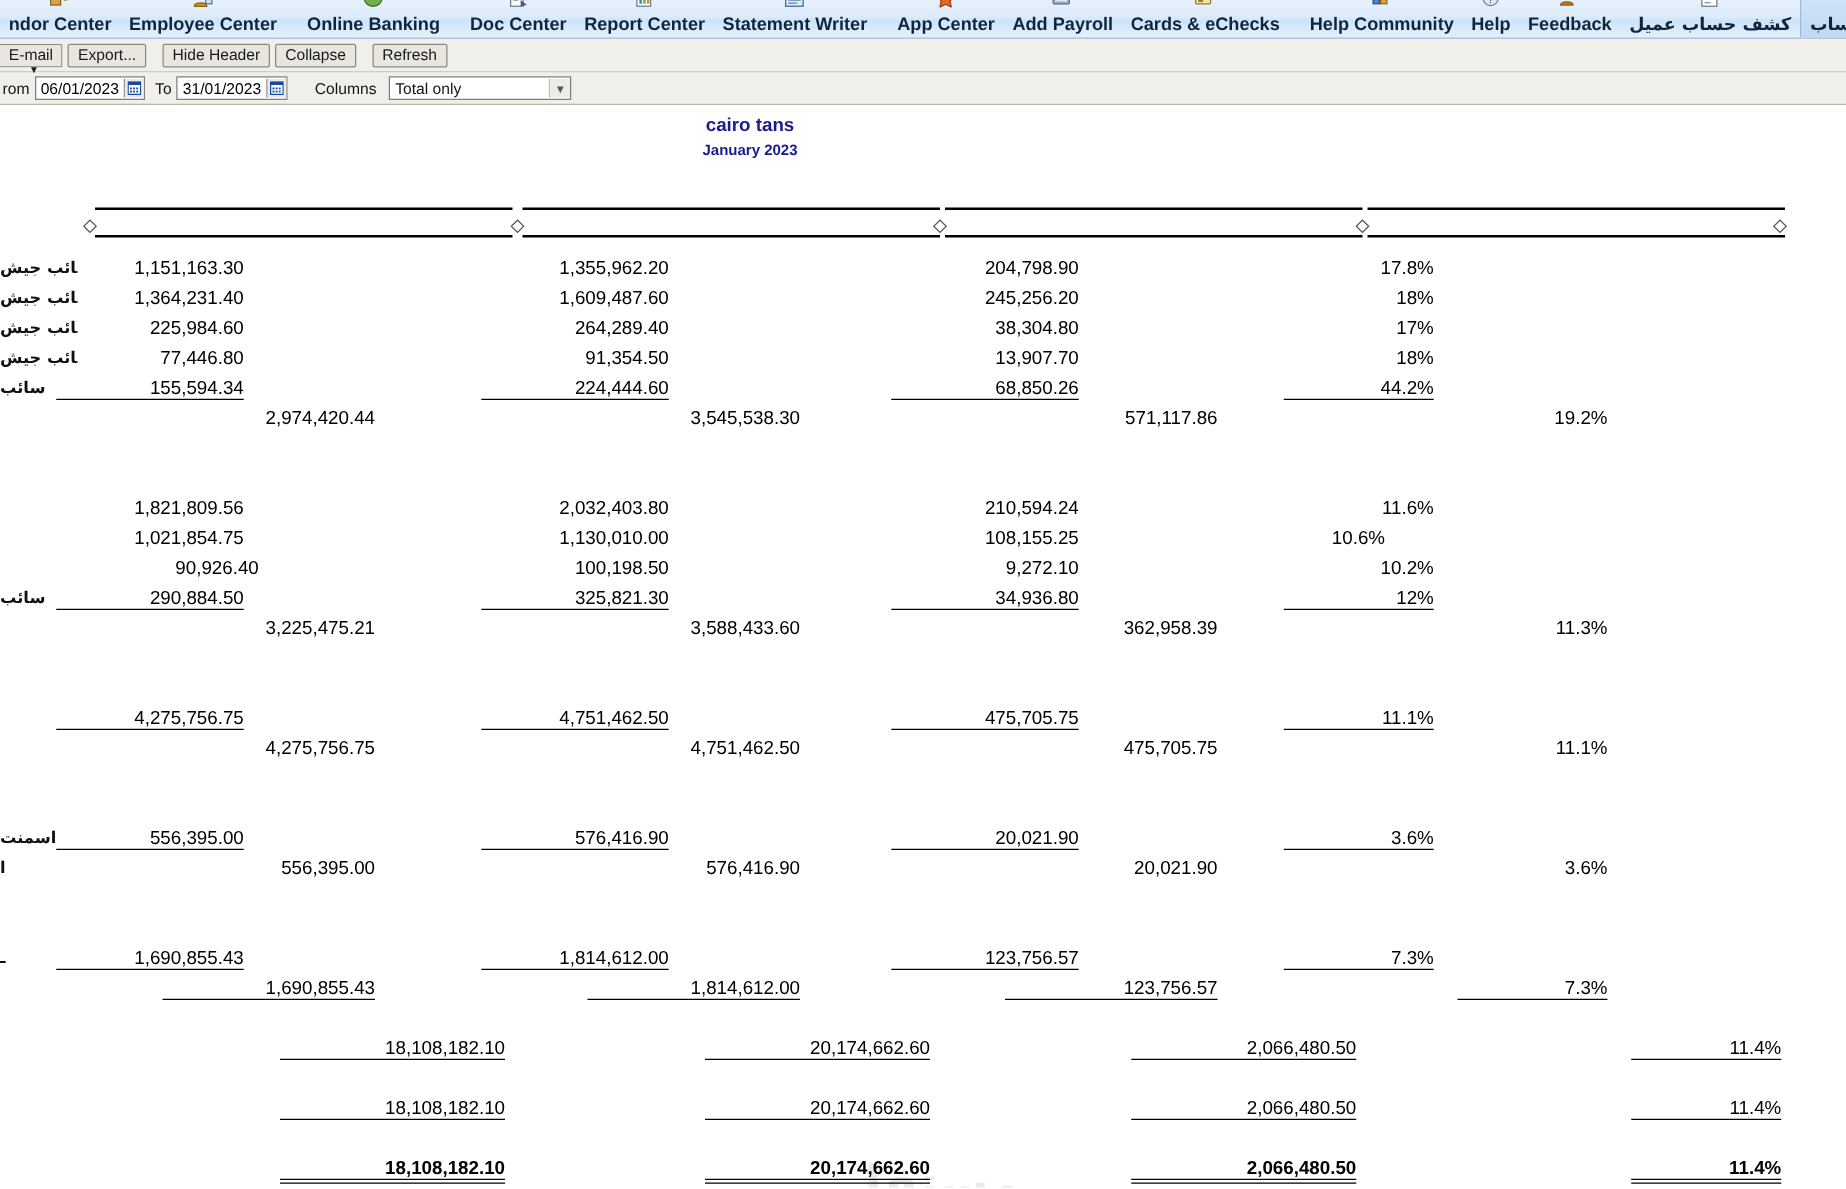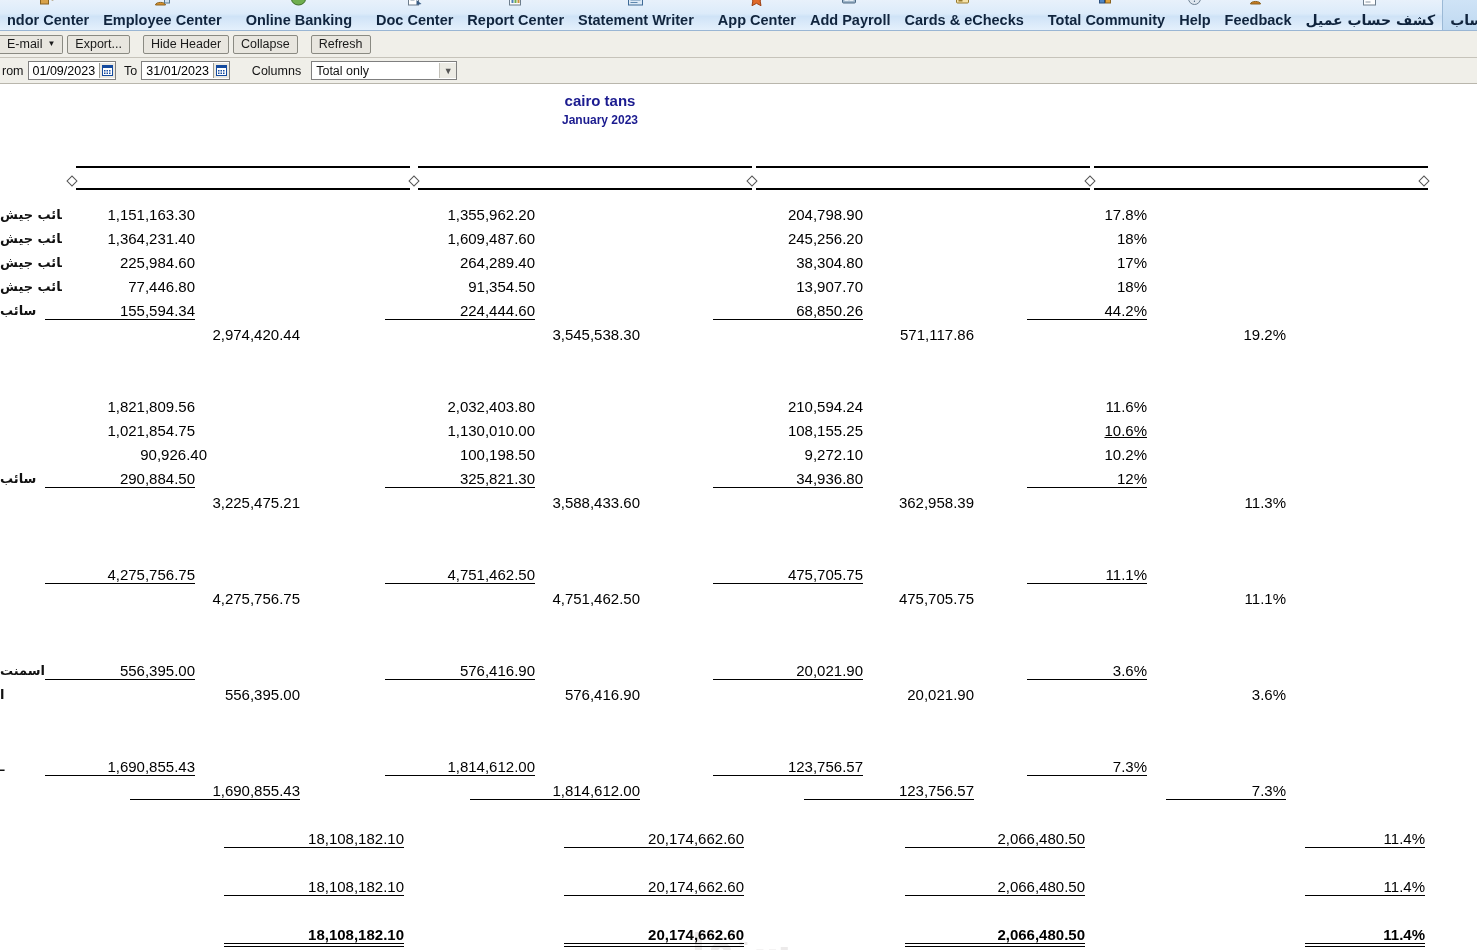--- a/index.html
+++ b/index.html
@@ -53,20 +53,21 @@
   }
   .tbtn{
     height:17px;line-height:16px;
     background:#e8e6df;
     border:1px solid #8a8a82;
     border-radius:2px;
     font-size:12.5px;color:#1a1a1a;
     padding:0 7px;margin-right:4px;
     display:inline-flex;align-items:center;
     cursor:default;
+    flex-direction:column;
   }
   .tbtn .caret{font-size:8px;margin-left:5px;line-height:8px;}
   .tgap{width:9px;display:inline-block;}
   .tbtn.clip-left{border-left:none;border-radius:0 2px 2px 0;margin-left:0;}
 
   
   .filterbar{
     height:25px;
     background:#f0efe9;
     border-bottom:1px solid #b9b6ac;
@@ -241,21 +242,21 @@
           <rect x="3" y="9" width="4" height="1.5" fill="#97792c"></rect>
         </svg></span>
       <span class="ib-lbl">Cards &amp; eChecks</span>
     </div>
     <div class="ib-sep"></div>
     <div class="ib-item">
       <span class="ib-ico"><svg width="17" height="15" viewBox="0 0 17 15">
           <rect x="2" y="2" width="5" height="10" fill="#4f86c6" stroke="#2b4f7d"></rect>
           <rect x="8" y="4" width="5" height="8" fill="#e0a23c" stroke="#8a6320"></rect>
         </svg></span>
-      <span class="ib-lbl">Total Community</span>
+      <span class="ib-lbl">Help Community</span>
     </div>
     <div class="ib-item">
       <span class="ib-ico"><svg width="17" height="15" viewBox="0 0 17 15">
           <circle cx="8" cy="7.5" r="6" fill="#dfe7ef" stroke="#6b7f92"></circle>
           <text x="8" y="11" font-size="9" text-anchor="middle" fill="#36536f" font-family="Liberation Sans">?</text>
         </svg></span>
       <span class="ib-lbl">Help</span>
     </div>
     <div class="ib-item">
       <span class="ib-ico"><svg width="17" height="15" viewBox="0 0 17 15">
@@ -300,21 +301,21 @@
   </div>
   <span class="tgap"></span>
   <div class="tbtn">
     <span>Refresh</span>
   </div>
 </div>
 
 <div class="filterbar">
   <span class="fb-lbl">rom</span>
   <span class="dtbox">
-    <span class="dtv">01/09/2023</span>
+    <span class="dtv">06/01/2023</span>
     <span class="calico">
       <svg width="11" height="11" viewBox="0 0 11 11">
           <rect x="0.5" y="0.5" width="10" height="10" fill="#fff" stroke="#144a9e"></rect>
           <rect x="0.5" y="0.5" width="10" height="2.5" fill="#144a9e"></rect>
           <g fill="#144a9e">
             <rect x="2" y="5" width="1.5" height="1.5"></rect>
             <rect x="4.5" y="5" width="1.5" height="1.5"></rect>
             <rect x="7" y="5" width="1.5" height="1.5"></rect>
             <rect x="2" y="7.5" width="1.5" height="1.5"></rect>
             <rect x="4.5" y="7.5" width="1.5" height="1.5"></rect>
@@ -435,21 +436,21 @@
       <div class="row" style="top: 310px;">
         <div class="cell" style="left: 45px; width: 150px;">1,821,809.56</div>
         <div class="cell" style="left: 385px; width: 150px;">2,032,403.80</div>
         <div class="cell" style="left: 713px; width: 150px;">210,594.24</div>
         <div class="cell" style="left: 1027px; width: 120px;">11.6%</div>
       </div>
       <div class="row" style="top: 334px;">
         <div class="cell" style="left: 45px; width: 150px;">1,021,854.75</div>
         <div class="cell" style="left: 385px; width: 150px;">1,130,010.00</div>
         <div class="cell" style="left: 713px; width: 150px;">108,155.25</div>
-        <div class="cell" style="left: 1027px; width: 120px; text-decoration: underline;">10.6%</div>
+        <div class="cell" style="left: 988px; width: 120px;">10.6%</div>
       </div>
       <div class="row" style="top: 358px;">
         <div class="cell" style="left: 57px; width: 150px;">90,926.40</div>
         <div class="cell" style="left: 385px; width: 150px;">100,198.50</div>
         <div class="cell" style="left: 713px; width: 150px;">9,272.10</div>
         <div class="cell" style="left: 1027px; width: 120px;">10.2%</div>
       </div>
       <div class="row" style="top: 382px;">
         <div class="rowlabel" style="width: 62px;">سائب</div>
         <div class="cell ul" style="left: 45px; width: 150px;">290,884.50</div>

